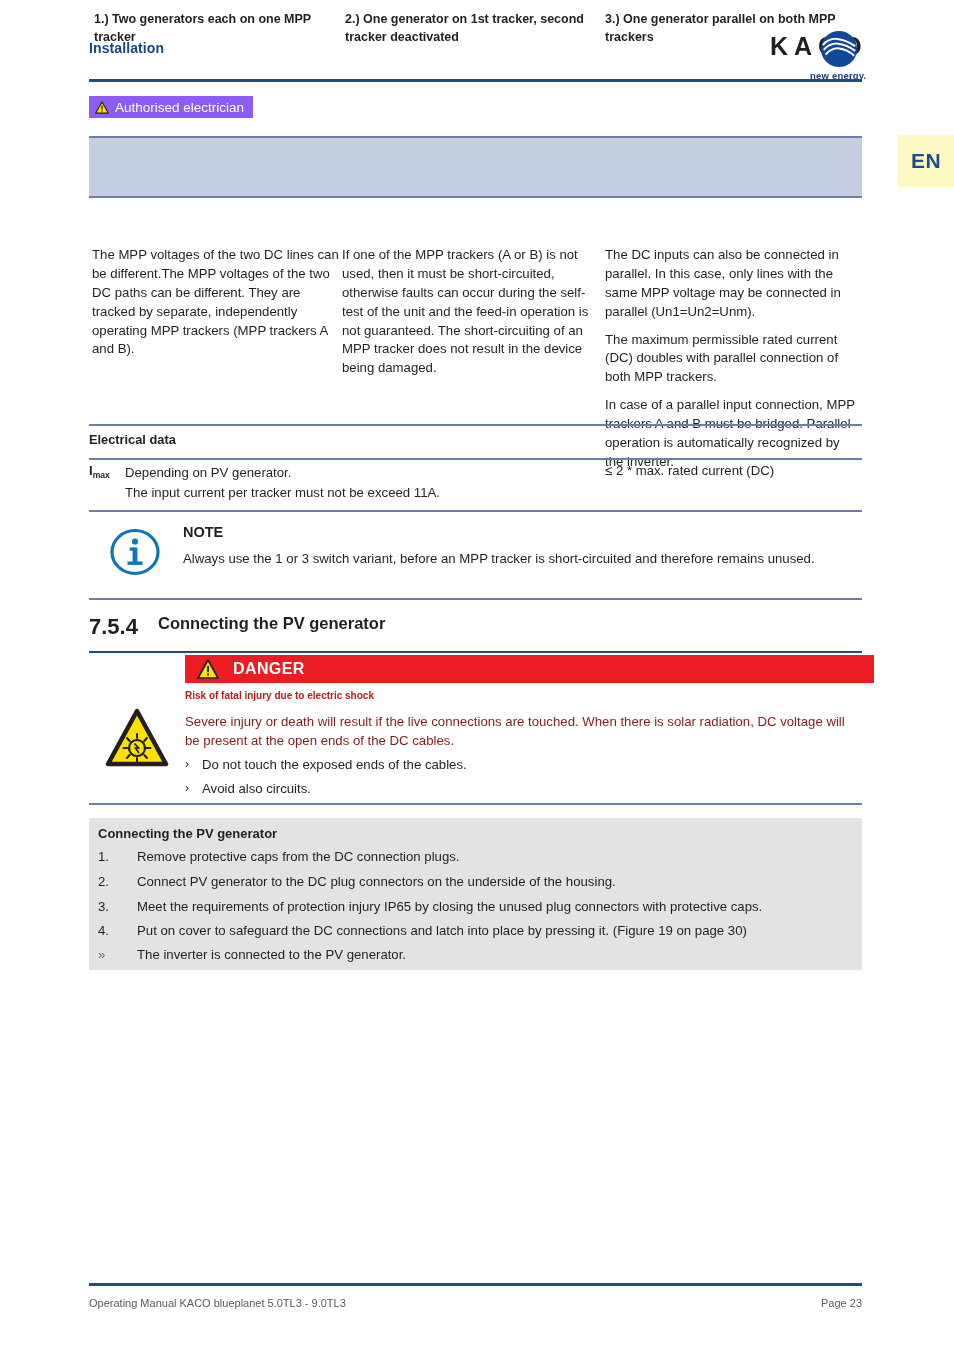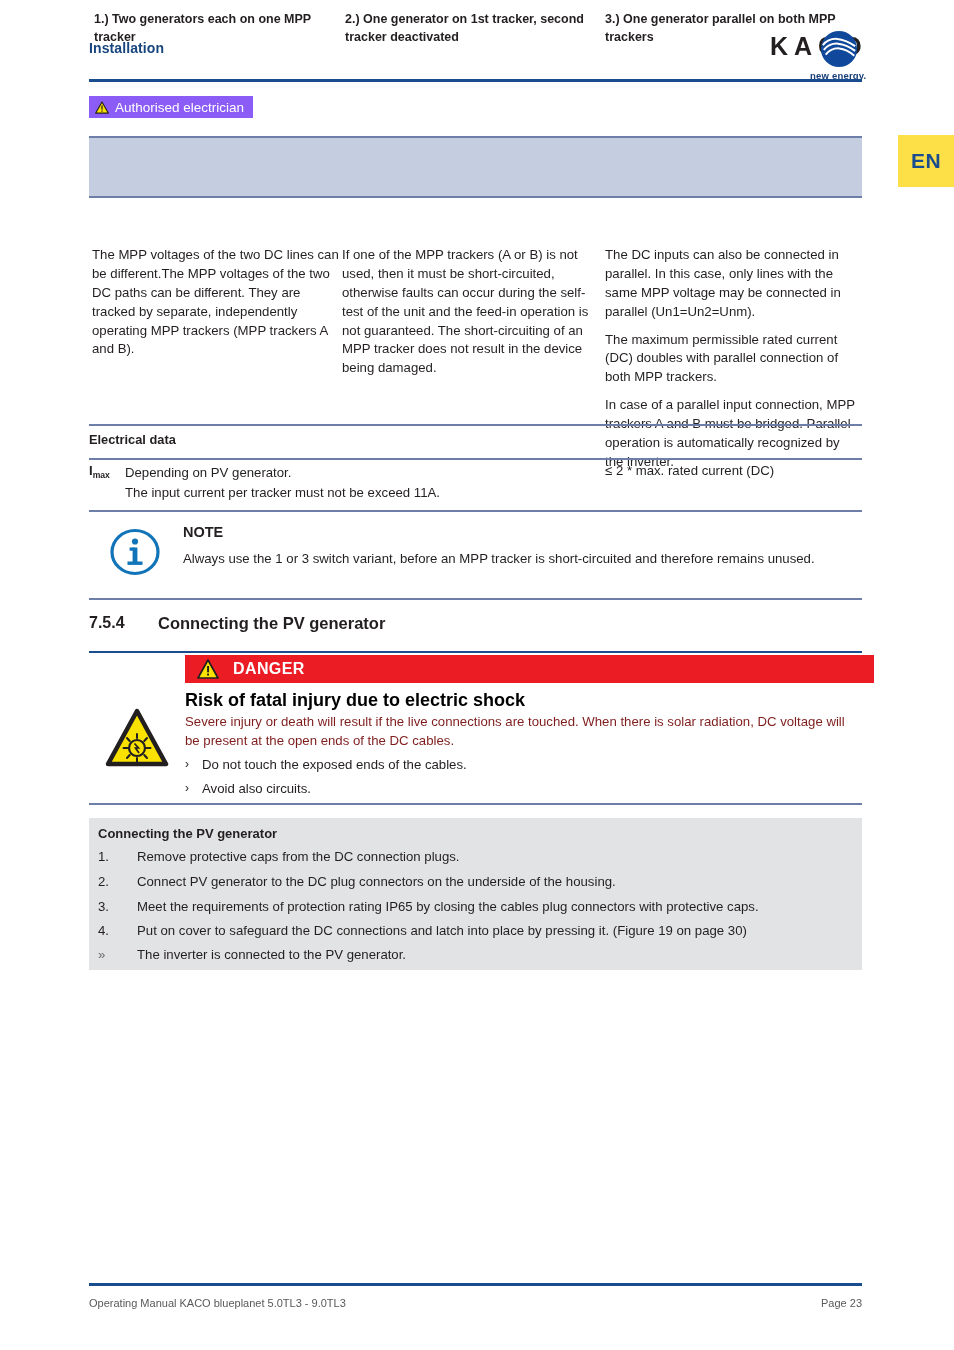--- a/index.html
+++ b/index.html
@@ -30,21 +30,21 @@
     font-size:9.5px; font-weight:bold; color:#1a3f77; letter-spacing:0.2px;
   }
   .hdr-rule {
     position:absolute; left:89px; top:79px; width:773px; height:3px;
     background:#1a4d8f;
   }
 
   
   .en-tab {
     position:absolute; left:898px; top:135px; width:56px; height:52px;
-    background:#fde047;
+    background:#fef9c3;
     display:flex; align-items:center; justify-content:center;
   }
   .en-tab span { font-size:21px; font-weight:bold; color:#1a4d8f; letter-spacing:0.5px; }
 
   
   .auth-badge {
     position:absolute; left:89px; top:96px; height:22px;
     background:#8b5cf6; color:#ffffff;
     display:flex; align-items:center; gap:6px;
     padding:0 9px 0 6px;
@@ -114,21 +114,21 @@
     font-size:14.5px; font-weight:bold; color:#231f20;
   }
   .note-body {
     position:absolute; left:183px; top:549px; width:676px;
     font-size:13.2px; line-height:1.45; color:#231f20;
   }
 
   
   .sec-num {
     position:absolute; left:89px; top:614px;
-    font-size:16px; font-weight:bold; color:#231f20;
+    font-size:22px; font-weight:bold; color:#231f20;
   }
   .sec-title {
     position:absolute; left:158px; top:614px;
     font-size:16.5px; font-weight:bold; color:#231f20;
   }
 
   
   .danger-rule {
     position:absolute; left:89px; top:651px; width:773px; height:2px; background:#1a4d8f;
   }
@@ -136,21 +136,21 @@
     position:absolute; left:185px; top:655px; width:677px; height:28px;
     background:#ec1c24;
     display:flex; align-items:center; gap:14px; padding-left:12px;
   }
   .tri-danger { width:22px; height:20px; display:block; }
   .danger-word {
     font-size:16px; font-weight:bold; color:#ffffff; letter-spacing:0.4px;
   }
   .danger-sub {
     position:absolute; left:185px; top:690px;
-    font-size:18px; font-weight:bold; color:#000000;
+    font-size:10px; font-weight:bold; color:#b91c1c;
   }
   .danger-icon { position:absolute; left:104px; top:707px; width:66px; height:62px; }
   .danger-body {
     position:absolute; left:185px; top:712px; width:678px;
     font-size:13.2px; line-height:1.45; color:#7f1d1d;
   }
   .danger-li {
     position:absolute; left:185px; width:660px;
     font-size:13.2px; color:#231f20;
   }
@@ -322,21 +322,21 @@
   <div class="proc-item pi-1">
     <span class="num">1.</span>
     <span class="txt">Remove protective caps from the DC connection plugs.</span>
   </div>
   <div class="proc-item pi-2">
     <span class="num">2.</span>
     <span class="txt">Connect PV generator to the DC plug connectors on the underside of the housing.</span>
   </div>
   <div class="proc-item pi-3">
     <span class="num">3.</span>
-    <span class="txt">Meet the requirements of protection rating IP65 by closing the cables plug connectors with protective caps.</span>
+    <span class="txt">Meet the requirements of protection injury IP65 by closing the unused plug connectors with protective caps.</span>
   </div>
   <div class="proc-item pi-4">
     <span class="num">4.</span>
     <span class="txt">Put on cover to safeguard the DC connections and latch into place by pressing it.  (Figure 19 on page 30)</span>
   </div>
   <div class="proc-item pi-5">
     <span class="num">»</span>
     <span class="txt">The inverter is connected to the PV generator.</span>
   </div>
 

